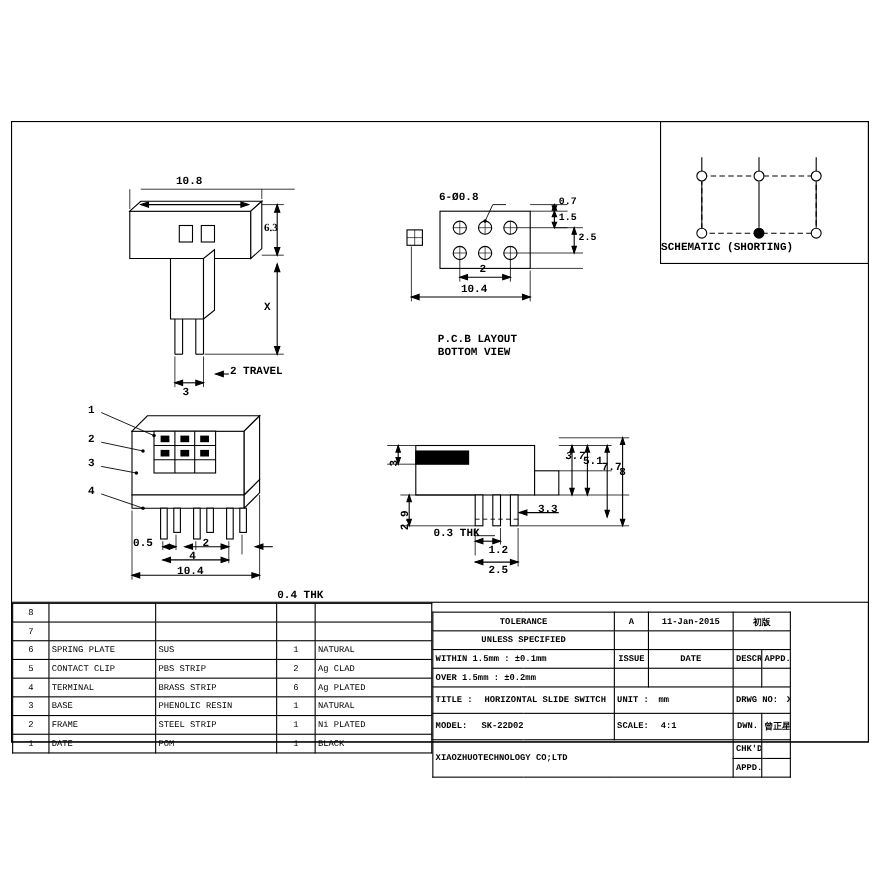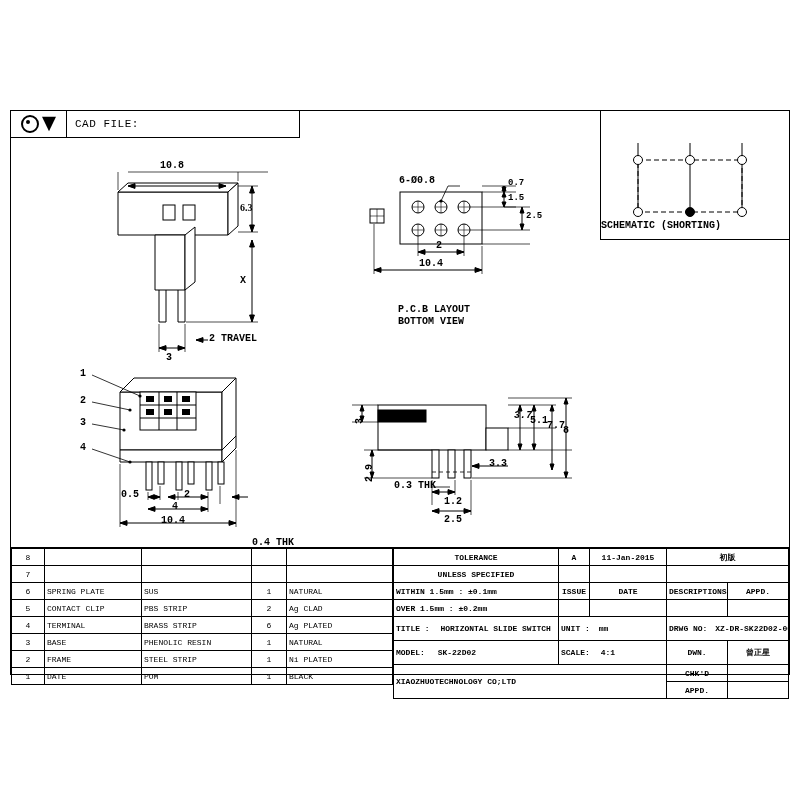--- a/index.html
+++ b/index.html
@@ -20,36 +20,29 @@
   svg{position:absolute;left:0;top:0;width:800px;height:800px;pointer-events:none;}
   
   .tb{position:absolute;left:10px;top:547px;width:780px;height:128px;border:1.5px solid #000;box-sizing:border-box;font-family:"Liberation Mono",monospace;}
   .tb table{border-collapse:collapse;width:100%;height:100%;table-layout:fixed;}
   .tb td{border:1px solid #000;font-size:8px;padding:0 2px;height:16px;overflow:hidden;white-space:nowrap;}
   .c{text-align:center;}
   .b{font-weight:bold;}
   .f10{font-size:10px;}
   .f9{font-size:9px;}
   .left-tb{position:absolute;left:0;top:0;width:382px;height:100%;}
-  .right-tb{position:absolute;left:382px;top:0;width:396px;height:100%;}
+  .right-tb{position:absolute;left:382px;top:8px;width:326px;height:100%;}
 </style>
 </head>
 <body>
 
 <div id="sheet">
 
   <div class="frame"></div>
 
-  <div class="cadbar">
-    <div class="cadlogo">
-      <div class="ring"></div>
-        <div class="cone"></div>
-    </div>
-    <div class="cadfile">CAD FILE:</div>
-  </div>
 
   <div class="schbox">
     <div class="schlabel">SCHEMATIC (SHORTING)</div>
   </div>
 
   <svg viewBox="0 0 800 800">
     <g stroke="#000" fill="none" stroke-width="1">
 
       <g>
         <rect x="638" y="160" width="104" height="52" stroke-dasharray="5,3"></rect>

